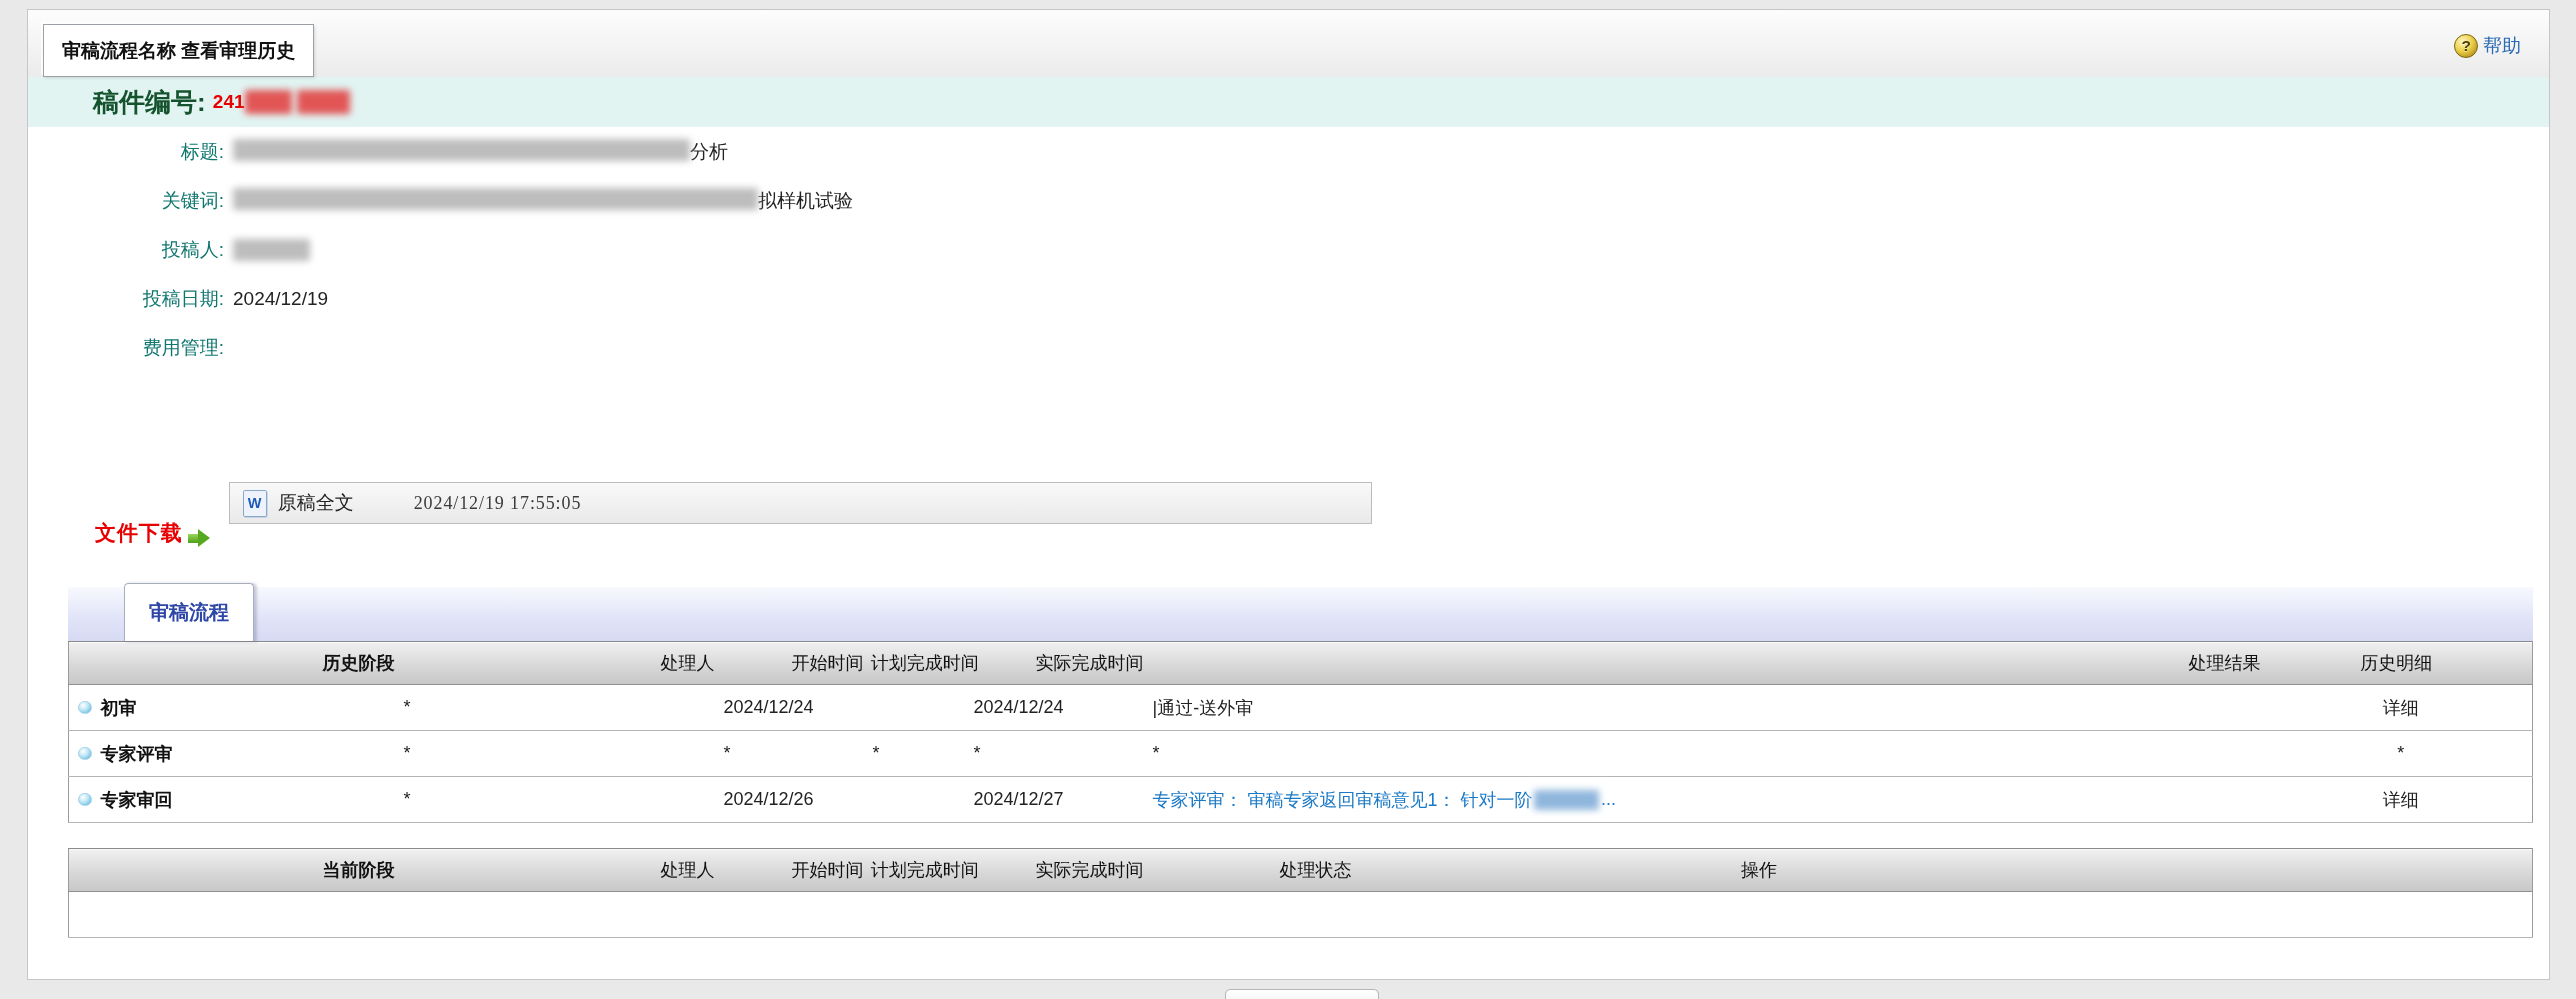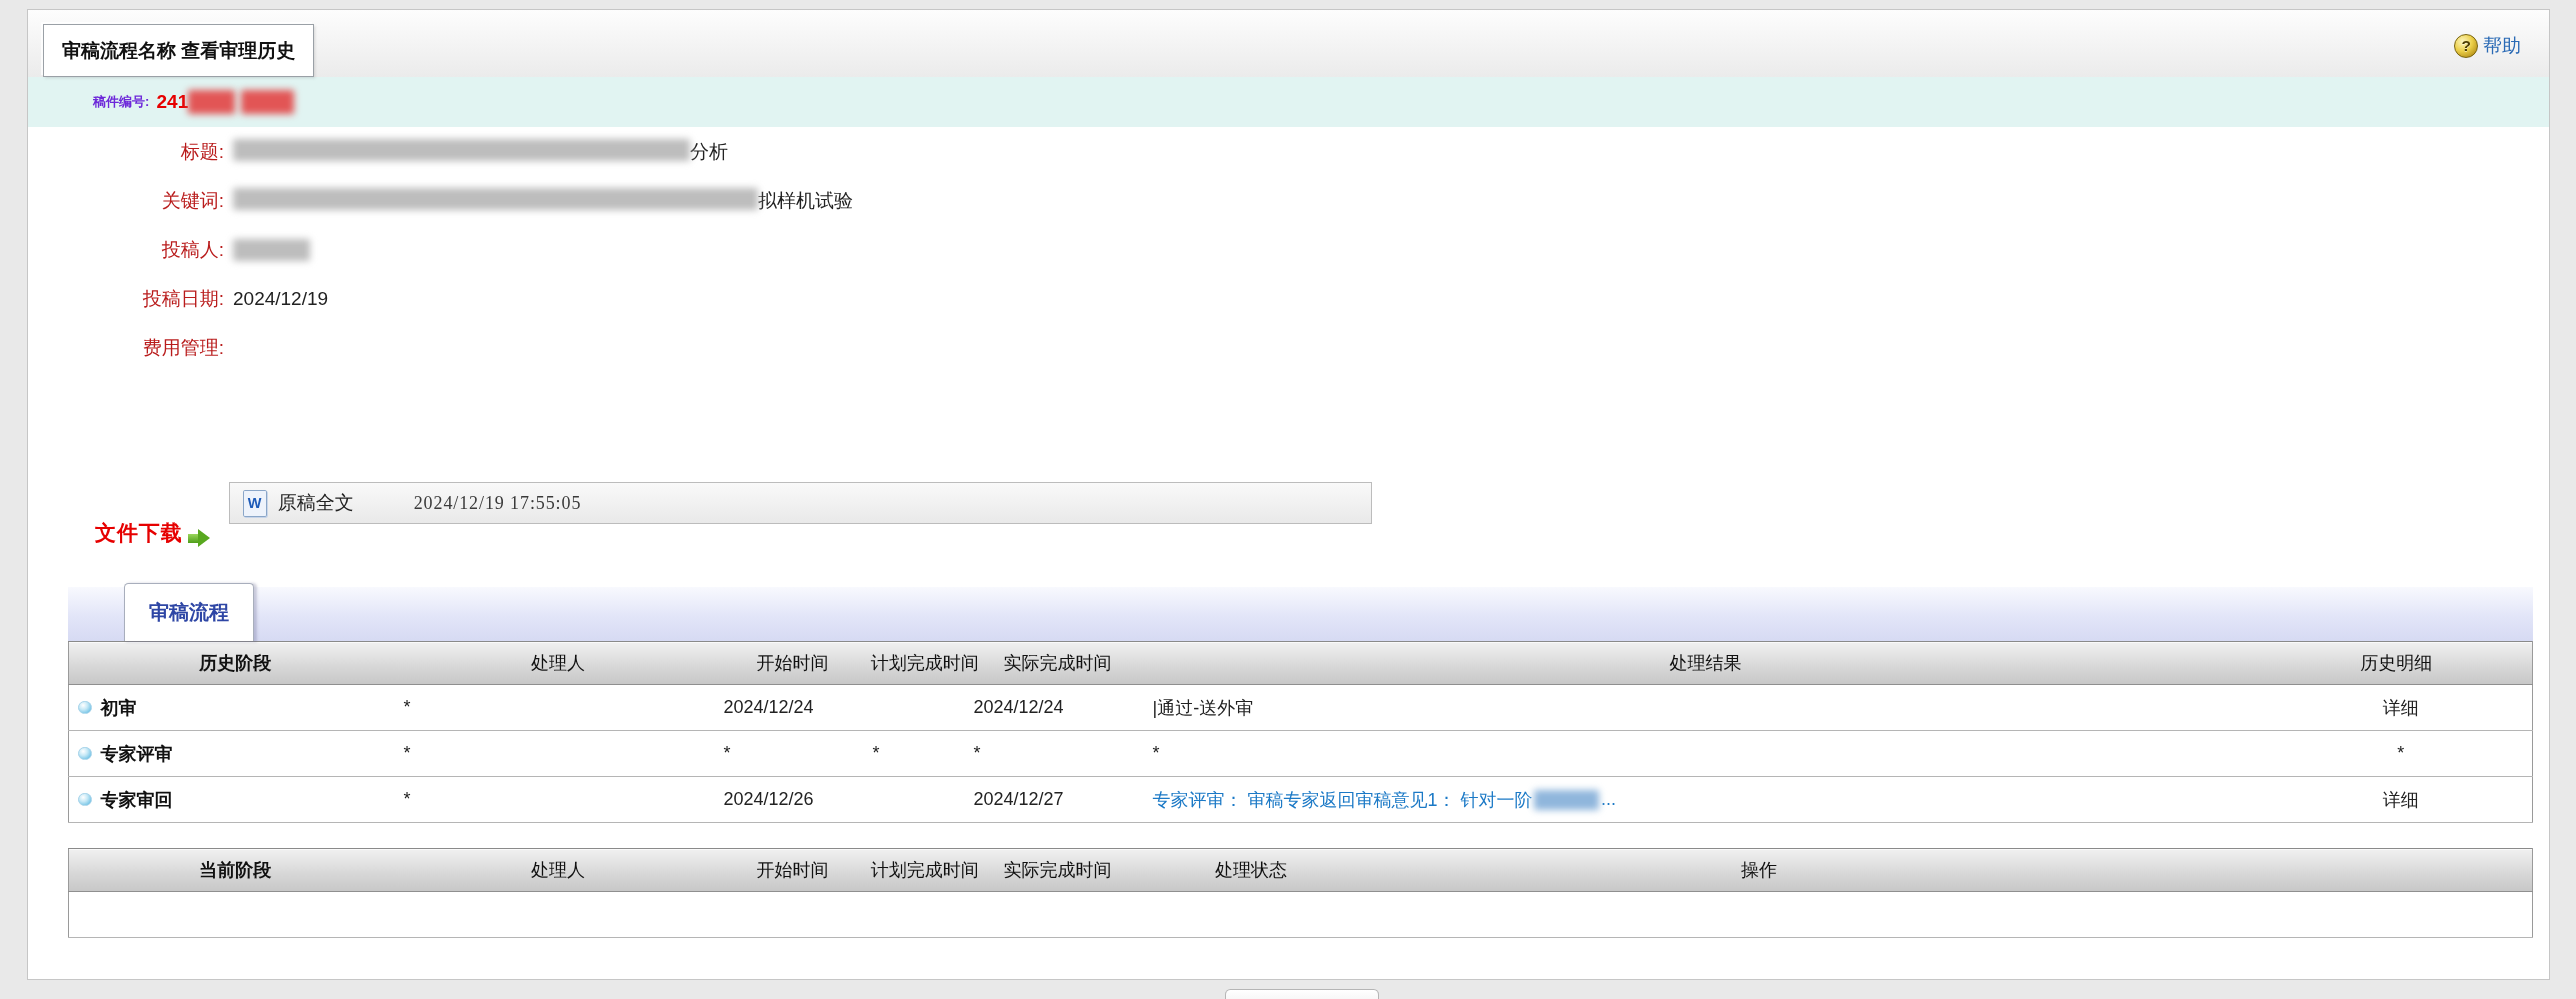--- a/index.html
+++ b/index.html
@@ -12,27 +12,27 @@
   
   .topband{position:absolute;left:28px;top:10px;width:2521px;height:67px;background:linear-gradient(180deg,#fdfdfd,#ebebeb);}
   .titlebox{position:absolute;left:43px;top:24.4px;height:53px;padding:0 18px;background:#fff;border:0.9px solid #9aa0a6;box-sizing:border-box;display:flex;align-items:center;font-size:19px;font-weight:bold;color:#111;z-index:6;box-shadow:1.8px 1.8px 2.7px rgba(120,120,120,.25), -1.8px -1.8px 0 rgba(255,255,255,.9);white-space:nowrap;}
   .help{position:absolute;left:2454px;top:33px;display:flex;align-items:center;gap:4.5px;z-index:6;cursor:pointer;}
   .coin{width:24.4px;height:24.4px;border-radius:50%;background:radial-gradient(circle at 35% 30%,#fdf6c0,#ecd04a 45%,#bb961d 80%,#8a6d10);border:0.9px solid #7a6510;box-sizing:border-box;display:flex;align-items:center;justify-content:center;color:#4c3d03;font-weight:bold;font-size:15.4px;text-shadow:0 0.9px 0 rgba(255,255,255,.5);}
   .help span.lbl{color:#2a6ab5;font-size:19px;}
 
   
   .cyanband{position:absolute;left:28px;top:77px;width:2521px;height:50px;background:#e1f4f2;}
   .idrow{position:absolute;left:93px;top:77px;height:50px;display:flex;align-items:center;z-index:5;}
-  .idrow .idlabel{font-size:13px;font-weight:bold;color:#6d28d9;}
+  .idrow .idlabel{font-size:26px;font-weight:bold;color:#14532d;}
   .idrow .idval{font-size:19px;font-weight:bold;color:#e60000;margin-left:7.2px;display:flex;align-items:center;}
 
   
   #info-rows{position:absolute;left:27px;top:127px;width:1539px;}
   .info-row{height:49px;display:flex;align-items:center;}
-  .ilabel{width:197px;text-align:right;font-size:19px;color:#b91c1c;flex:none;white-space:nowrap;}
+  .ilabel{width:197px;text-align:right;font-size:19px;color:#0f766e;flex:none;white-space:nowrap;}
   .ivalue{margin-left:9px;display:flex;align-items:flex-start;font-size:19px;color:#222;white-space:nowrap;}
 
   
   .redact{display:inline-block;height:22px;background:#bdbdbd;filter:blur(3.6px);border-radius:1.8px;vertical-align:middle;}
   .redact.red{background:#e25555;height:23.5px;}
   .redact.blue{background:#8fb6dc;height:20px;}
   .gap{display:inline-block;height:0.9px;}
 
   
   .dl-label{position:absolute;left:95px;top:500px;height:47px;display:flex;align-items:flex-end;z-index:5;}
@@ -46,21 +46,21 @@
   .dl-time{font-family:"Liberation Serif",serif;font-size:18px;color:#3a3a3a;margin-left:60px;letter-spacing:0.9px;}
 
   
   .tabband{position:absolute;left:68px;top:587px;width:2465px;height:54px;background:linear-gradient(180deg,#f8f9fe 0%,#e2e5f8 55%,#d6daf3 100%);}
   .tab{position:absolute;left:124px;top:583px;width:130px;height:58px;background:#fff;border:0.9px solid #a8aebc;border-bottom:none;border-radius:4.5px 4.5px 0 0;box-sizing:border-box;display:flex;align-items:center;justify-content:center;font-size:20px;font-weight:bold;color:#2e46a5;z-index:5;box-shadow:2.7px 0.9px 2.7px rgba(100,100,140,.3);cursor:pointer;}
 
   
   table.grid{position:absolute;left:68px;border-collapse:collapse;table-layout:fixed;width:2465px;background:#fff;border:0.9px solid #9a9a9a;border-top:1.8px solid #8a8a8a;}
   #history-table{top:641px;}
   #current-table{top:848px;}
-  table.grid th{height:42px;background:linear-gradient(180deg,#f0f0f0 0%,#d6d6d6 60%,#c7c7c7 100%);border-bottom:0.9px solid #8f8f8f;font-weight:normal;font-size:18px;color:#111;text-align:center;padding:0 0 0 7.2px;white-space:nowrap;overflow:visible;box-shadow:inset 0 0.9px 0 #fafafa;}
+  table.grid th{height:42px;background:linear-gradient(180deg,#f0f0f0 0%,#d6d6d6 60%,#c7c7c7 100%);border-bottom:0.9px solid #8f8f8f;font-weight:normal;font-size:18px;color:#111;text-align:right;padding:0 0 0 7.2px;white-space:nowrap;overflow:visible;box-shadow:inset 0 0.9px 0 #fafafa;}
   table.grid th.first{font-weight:bold;}
   table.grid th.center{text-align:center;padding-left:0;}
   table.grid td{height:45px;border-bottom:0.9px solid #b5b5b5;font-size:18px;color:#222;padding:0 0 0 9px;white-space:nowrap;overflow:hidden;}
   td.stagecell{padding-left:14.5px;}
   .ball{display:inline-block;width:13.6px;height:13.6px;border-radius:50%;background:radial-gradient(circle at 35% 30%,#ffffff,#c5e8f6 40%,#7ec8e8 75%,#58aed6);border:0.9px solid #a8d4ea;box-sizing:border-box;vertical-align:middle;margin-right:9px;}
   .stagename{font-weight:bold;color:#111;vertical-align:middle;margin-top:39px;}
   td.detailcell{text-align:center;padding-left:0;cursor:pointer;}
   .rlink{color:#1b79c6;cursor:pointer;display:inline-flex;align-items:center;}
   .rlink .redact{margin:0 1.8px;}
   td.emptyrow{height:49px;border-bottom:none;}

